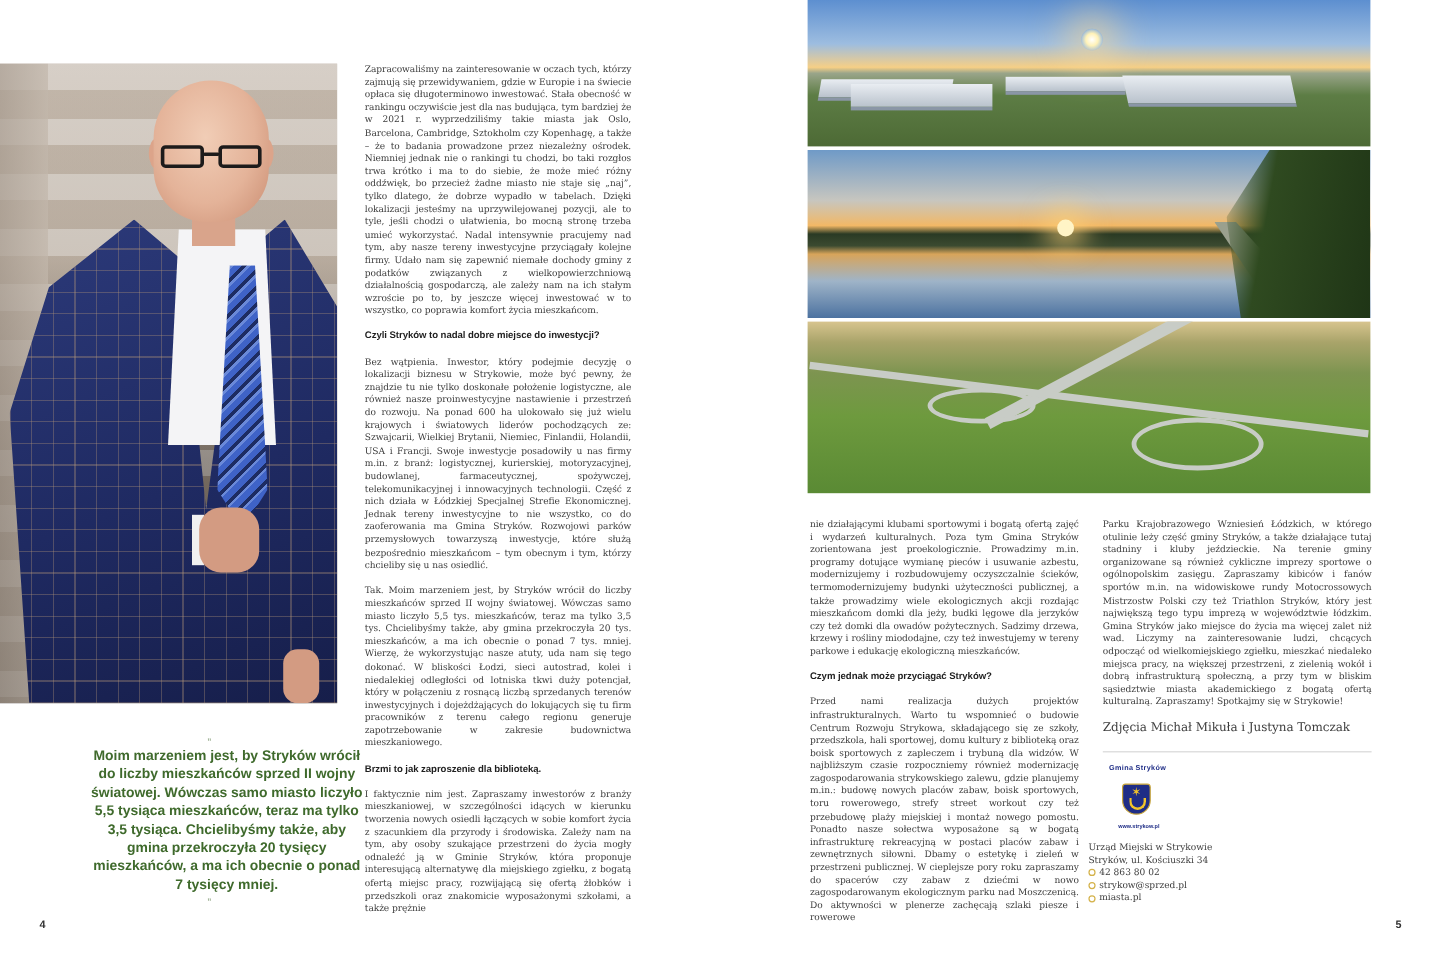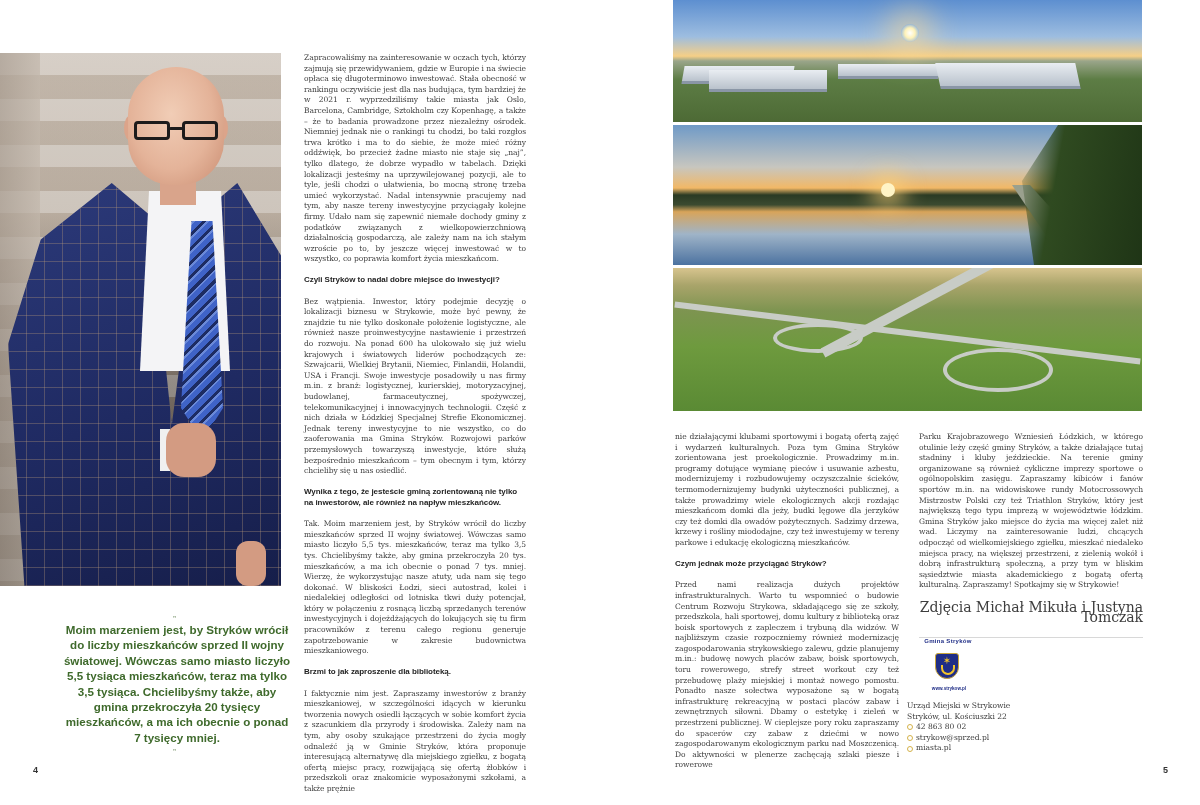--- a/index.html
+++ b/index.html
@@ -45,21 +45,21 @@
       repeating-linear-gradient(90deg, rgba(180,150,120,0.35) 0 1px, transparent 1px 18px),
       repeating-linear-gradient(0deg, rgba(180,150,120,0.35) 0 1px, transparent 1px 18px),
       linear-gradient(160deg,#2c3a7a 0%,#1f2a62 55%,#161e4a 100%);
     clip-path: polygon(38% 0, 52% 8%, 60% 60%, 70% 8%, 84% 0, 100% 18%, 100% 100%, 6% 100%, 0 40%, 12% 14%);
   }
   .portrait .hand { position:absolute; left:166px; top:370px; width:50px; height:54px; border-radius:18px; background:#d39b82; }
   .portrait .hand2 { position:absolute; left:236px; top:488px; width:30px; height:45px; border-radius:12px; background:#d39b82; }
   .portrait .cuff { position:absolute; left:160px; top:376px; width:10px; height:42px; background:#f0f0f0; }
 
   .pull-quote {
-    position:absolute; left:62px; top:622px; width:230px; text-align:center;
+    position:absolute; left:74px; top:622px; width:230px; text-align:center;
     font-family:"Liberation Sans", sans-serif; font-weight:bold; font-size:11.6px; line-height:15.4px; color:#3f6a2c;
   }
   .quote-mark { position:absolute; font-family:"Liberation Sans", sans-serif; font-size:9px; color:#8aa27e; }
   .quote-mark.open { left:173px; top:614px; }
   .quote-mark.close { left:173px; top:747px; }
 
   .page-num { position:absolute; top:765px; font-family:"Liberation Sans", sans-serif; font-weight:bold; font-size:9px; color:#333; }
   .page-num.left { left:33px; } .page-num.right { left:1163px; }
 
   
@@ -70,21 +70,21 @@
   .col p { margin-bottom:10.6px; }
   .col p:last-child { margin-bottom:0; }
   .col h3 {
     font-family:"Liberation Sans", sans-serif; font-weight:bold; font-size:8px; line-height:10.6px; color:#1f1f1f;
     text-align:left; margin-bottom:10.6px;
   }
   .col-1 { left:304px; top:53px; width:222px; }
   .col-2 { left:675px; top:432px; width:224px; }
   .col-3 { left:919px; top:432px; width:224px; }
 
-  .credits { font-size:14px; color:#3d3d3d; text-align:right; margin-top:0; }
+  .credits { font-size:10px; color:#3d3d3d; text-align:left; margin-top:0; }
   .divider { height:1px; background:#d8d8d8; margin:14px 0 18px 0; }
 
   
   .photo { position:absolute; left:673px; width:469px; overflow:hidden; }
   .photo-industrial { top:0; height:122px;
     background: linear-gradient(180deg,#5d8fd0 0%,#9dbde0 30%,#f6cf86 46%,#9aa58a 50%,#5d7d45 65%,#4d6a35 100%); }
   .photo-industrial .sun { position:absolute; left:228px; top:24px; width:18px; height:18px; border-radius:50%;
     background:radial-gradient(circle,#ffffff 0%,#fff2b8 40%,rgba(255,220,140,0) 75%); box-shadow:0 0 30px 14px rgba(255,220,150,.6); }
   .photo-industrial .hall { position:absolute; background:linear-gradient(180deg,#e9edf2,#b9c2cc); border-bottom:3px solid #8a96a6; }
   .photo-lake { top:125px; height:140px;
@@ -139,21 +139,20 @@
   <span class="quote-mark open">”</span>
   <p class="pull-quote">Moim marzeniem jest, by Stryków wrócił do liczby mieszkańców sprzed II wojny światowej. Wówczas samo miasto liczyło 5,5 tysiąca mieszkańców, teraz ma tylko 3,5 tysiąca. Chcielibyśmy także, aby gmina przekroczyła 20 tysięcy mieszkańców, a ma ich obecnie o ponad 7 tysięcy mniej.</p>
   <span class="quote-mark close">”</span>
 
   <span class="page-num left">4</span>
 
   <div class="col col-1">
     <p>Zapracowaliśmy na zainteresowanie w oczach tych, którzy zajmują się przewidywaniem, gdzie w Europie i na świecie opłaca się długoterminowo inwestować. Stała obecność w rankingu oczywiście jest dla nas budująca, tym bardziej że w 2021 r. wyprzedziliśmy takie miasta jak Oslo, Barcelona, Cambridge, Sztokholm czy Kopenhagę, a także – że to badania prowadzone przez niezależny ośrodek. Niemniej jednak nie o rankingi tu chodzi, bo taki rozgłos trwa krótko i ma to do siebie, że może mieć różny oddźwięk, bo przecież żadne miasto nie staje się „naj”, tylko dlatego, że dobrze wypadło w tabelach. Dzięki lokalizacji jesteśmy na uprzywilejowanej pozycji, ale to tyle, jeśli chodzi o ułatwienia, bo mocną stronę trzeba umieć wykorzystać. Nadal intensywnie pracujemy nad tym, aby nasze tereny inwestycyjne przyciągały kolejne firmy. Udało nam się zapewnić niemałe dochody gminy z podatków związanych z wielkopowierzchniową działalnością gospodarczą, ale zależy nam na ich stałym wzroście po to, by jeszcze więcej inwestować w to wszystko, co poprawia komfort życia mieszkańcom.</p>
     <h3>Czyli Stryków to nadal dobre miejsce do inwestycji?</h3>
     <p>Bez wątpienia. Inwestor, który podejmie decyzję o lokalizacji biznesu w Strykowie, może być pewny, że znajdzie tu nie tylko doskonałe położenie logistyczne, ale również nasze proinwestycyjne nastawienie i przestrzeń do rozwoju. Na ponad 600 ha ulokowało się już wielu krajowych i światowych liderów pochodzących ze: Szwajcarii, Wielkiej Brytanii, Niemiec, Finlandii, Holandii, USA i Francji. Swoje inwestycje posadowiły u nas firmy m.in. z branż: logistycznej, kurierskiej, motoryzacyjnej, budowlanej, farmaceutycznej, spożywczej, telekomunikacyjnej i innowacyjnych technologii. Część z nich działa w Łódzkiej Specjalnej Strefie Ekonomicznej. Jednak tereny inwestycyjne to nie wszystko, co do zaoferowania ma Gmina Stryków. Rozwojowi parków przemysłowych towarzyszą inwestycje, które służą bezpośrednio mieszkańcom – tym obecnym i tym, którzy chcieliby się u nas osiedlić.</p>
-    <h3>Wynika z tego, że jesteście gminą zorientowaną nie tylko na inwestorów, ale również na napływ mieszkańców.</h3>
     <p>Tak. Moim marzeniem jest, by Stryków wrócił do liczby mieszkańców sprzed II wojny światowej. Wówczas samo miasto liczyło 5,5 tys. mieszkańców, teraz ma tylko 3,5 tys. Chcielibyśmy także, aby gmina przekroczyła 20 tys. mieszkańców, a ma ich obecnie o ponad 7 tys. mniej. Wierzę, że wykorzystując nasze atuty, uda nam się tego dokonać. W bliskości Łodzi, sieci autostrad, kolei i niedalekiej odległości od lotniska tkwi duży potencjał, który w połączeniu z rosnącą liczbą sprzedanych terenów inwestycyjnych i dojeżdżających do lokujących się tu firm pracowników z terenu całego regionu generuje zapotrzebowanie w zakresie budownictwa mieszkaniowego.</p>
     <h3>Brzmi to jak zaproszenie dla biblioteką.</h3>
     <p>I faktycznie nim jest. Zapraszamy inwestorów z branży mieszkaniowej, w szczególności idących w kierunku tworzenia nowych osiedli łączących w sobie komfort życia z szacunkiem dla przyrody i środowiska. Zależy nam na tym, aby osoby szukające przestrzeni do życia mogły odnaleźć ją w Gminie Stryków, która proponuje interesującą alternatywę dla miejskiego zgiełku, z bogatą ofertą miejsc pracy, rozwijającą się ofertą żłobków i przedszkoli oraz znakomicie wyposażonymi szkołami, a także prężnie</p>
   </div>
 
   <div class="photo photo-industrial" title="Aerial view of logistics warehouses at sunset">
     <div class="sun"></div>
     <div class="hall" style="left:10px;top:66px;width:110px;height:18px;transform:skewX(-10deg);"></div>
     <div class="hall" style="left:36px;top:70px;width:118px;height:22px;"></div>
     <div class="hall" style="left:165px;top:64px;width:100px;height:15px;"></div>
@@ -189,21 +188,21 @@
   <div class="logo">
     <div class="shield">
       <span class="star">✶</span>
       <span class="moon"></span>
     </div>
   </div>
   <span class="logo-text-bottom">www.strykow.pl</span>
 
   <div class="contact">
     <div class="row">Urząd Miejski w Strykowie</div>
-    <div class="row">Stryków, ul. Kościuszki 22</div>
+    <div class="row">Stryków, ul. Kościuszki 34</div>
     <div class="row">
       <span class="ico"></span>
       <span>42 863 80 02</span>
     </div>
     <div class="row">
       <span class="ico"></span>
       <a>strykow@sprzed.pl</a>
     </div>
     <div class="row">
       <span class="ico"></span>

